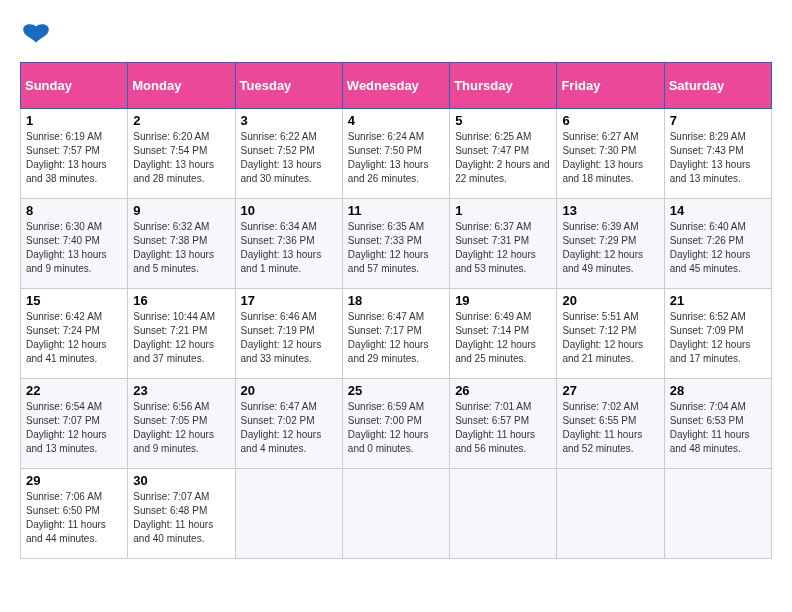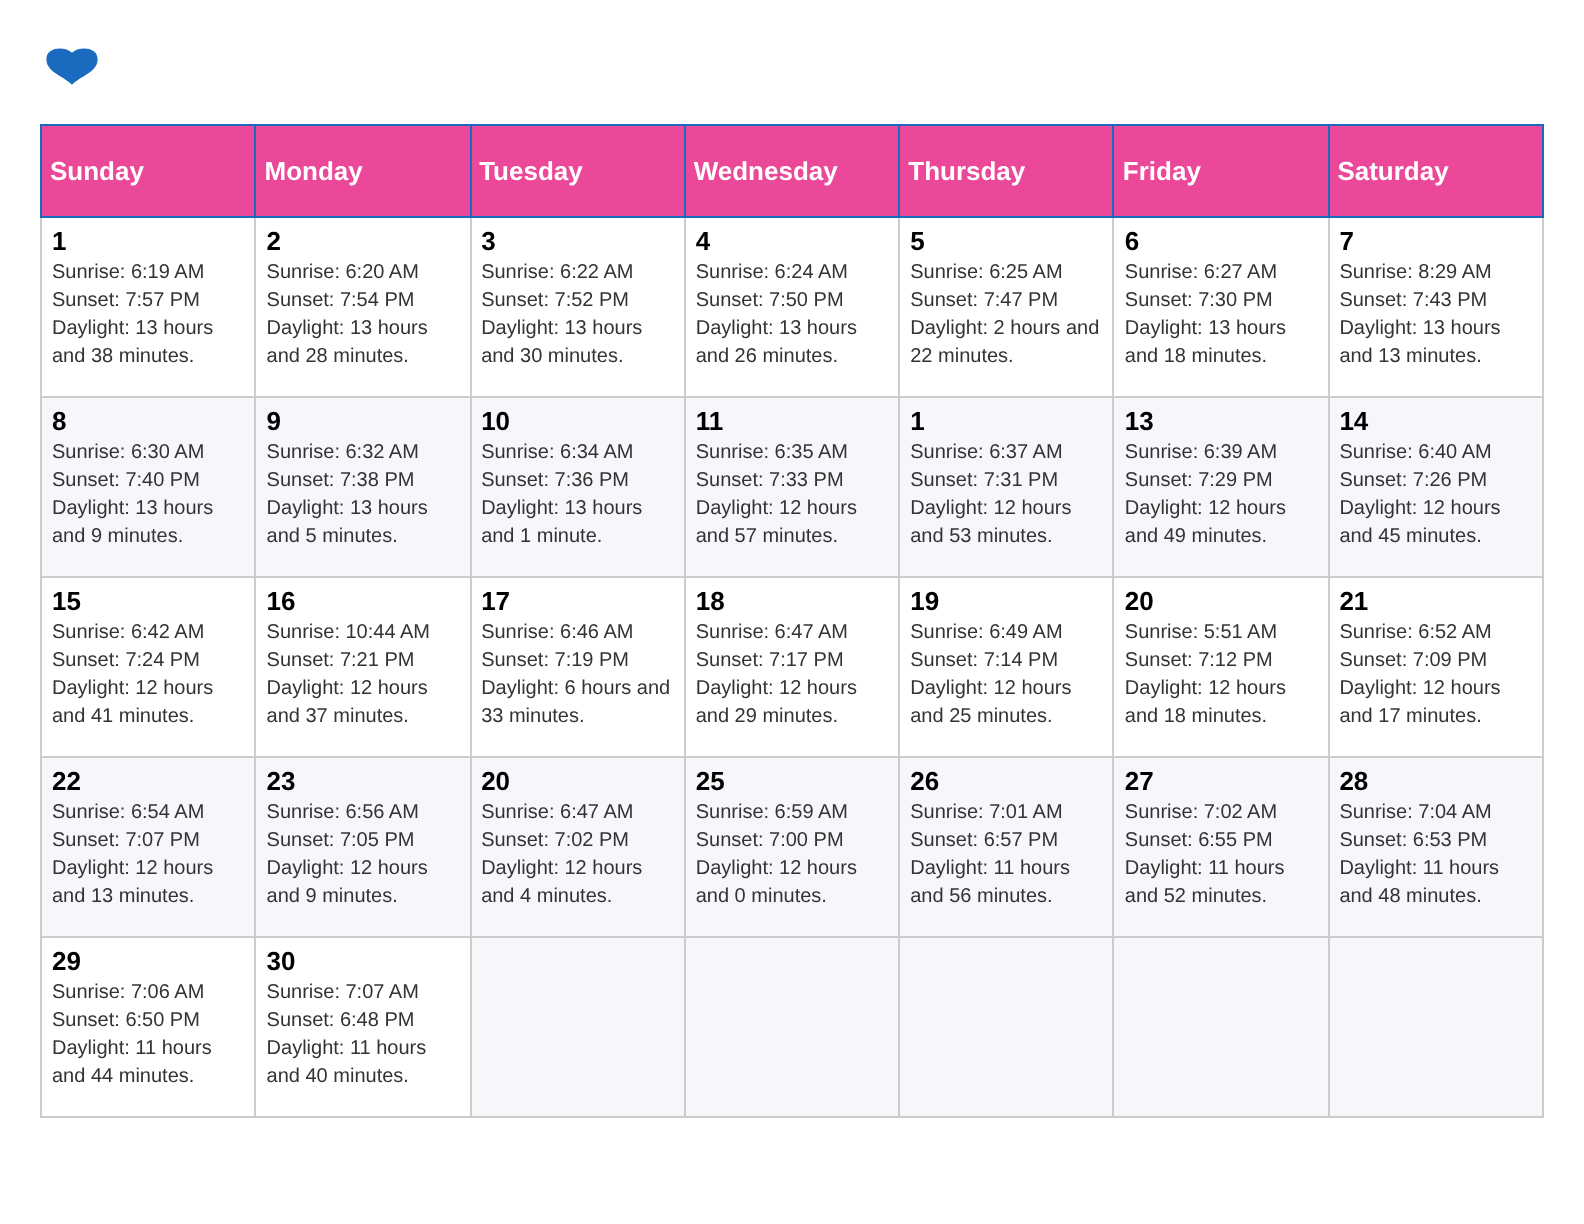--- a/index.html
+++ b/index.html
@@ -249,21 +249,21 @@
           <span>Sunrise: 10:44 AM</span><br>
           <span>Sunset: 7:21 PM</span><br>
           <span>Daylight: 12 hours and 37 minutes.</span>
         </div>
       </td>
         <td>
         <span class="day-num">17</span>
         <div class="day-info">
           <span>Sunrise: 6:46 AM</span><br>
           <span>Sunset: 7:19 PM</span><br>
-          <span>Daylight: 6 hours and 33 minutes.</span>
+          <span>Daylight: 12 hours and 33 minutes.</span>
         </div>
       </td>
         <td>
         <span class="day-num">18</span>
         <div class="day-info">
           <span>Sunrise: 6:47 AM</span><br>
           <span>Sunset: 7:17 PM</span><br>
           <span>Daylight: 12 hours and 29 minutes.</span>
         </div>
       </td>
@@ -273,21 +273,21 @@
           <span>Sunrise: 6:49 AM</span><br>
           <span>Sunset: 7:14 PM</span><br>
           <span>Daylight: 12 hours and 25 minutes.</span>
         </div>
       </td>
         <td>
         <span class="day-num">20</span>
         <div class="day-info">
           <span>Sunrise: 5:51 AM</span><br>
           <span>Sunset: 7:12 PM</span><br>
-          <span>Daylight: 12 hours and 18 minutes.</span>
+          <span>Daylight: 12 hours and 21 minutes.</span>
         </div>
       </td>
         <td>
         <span class="day-num">21</span>
         <div class="day-info">
           <span>Sunrise: 6:52 AM</span><br>
           <span>Sunset: 7:09 PM</span><br>
           <span>Daylight: 12 hours and 17 minutes.</span>
         </div>
       </td>

